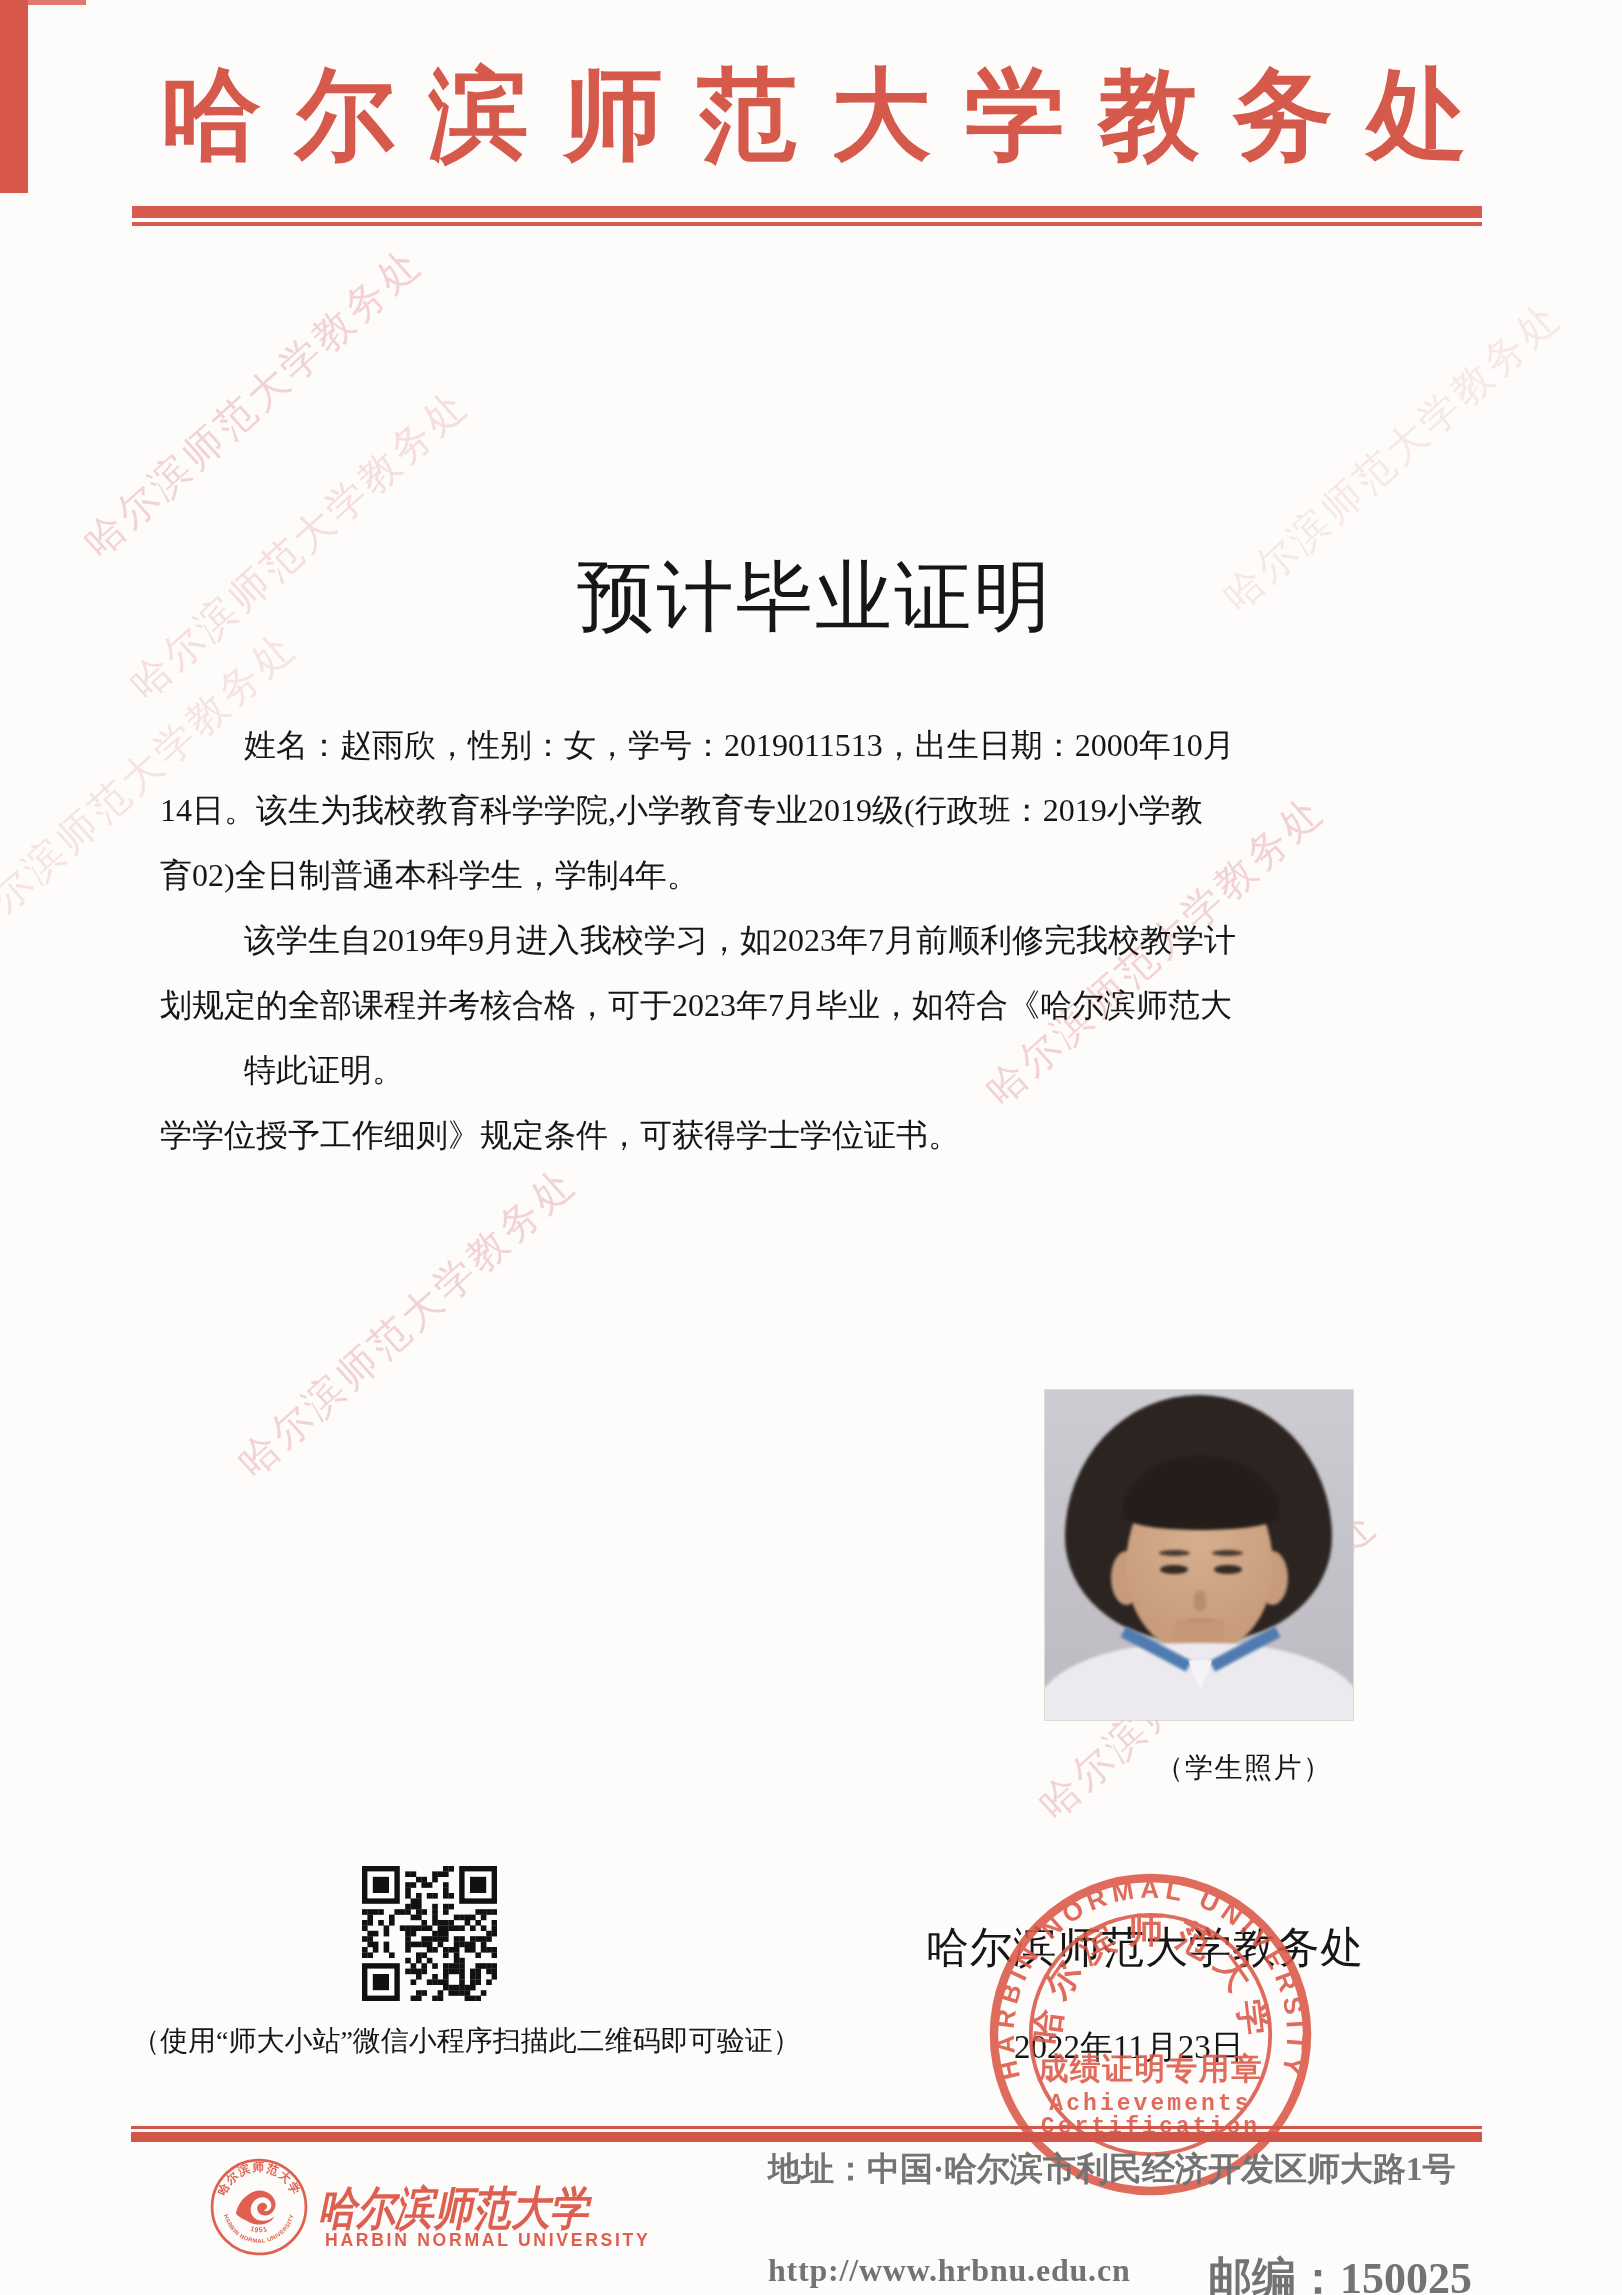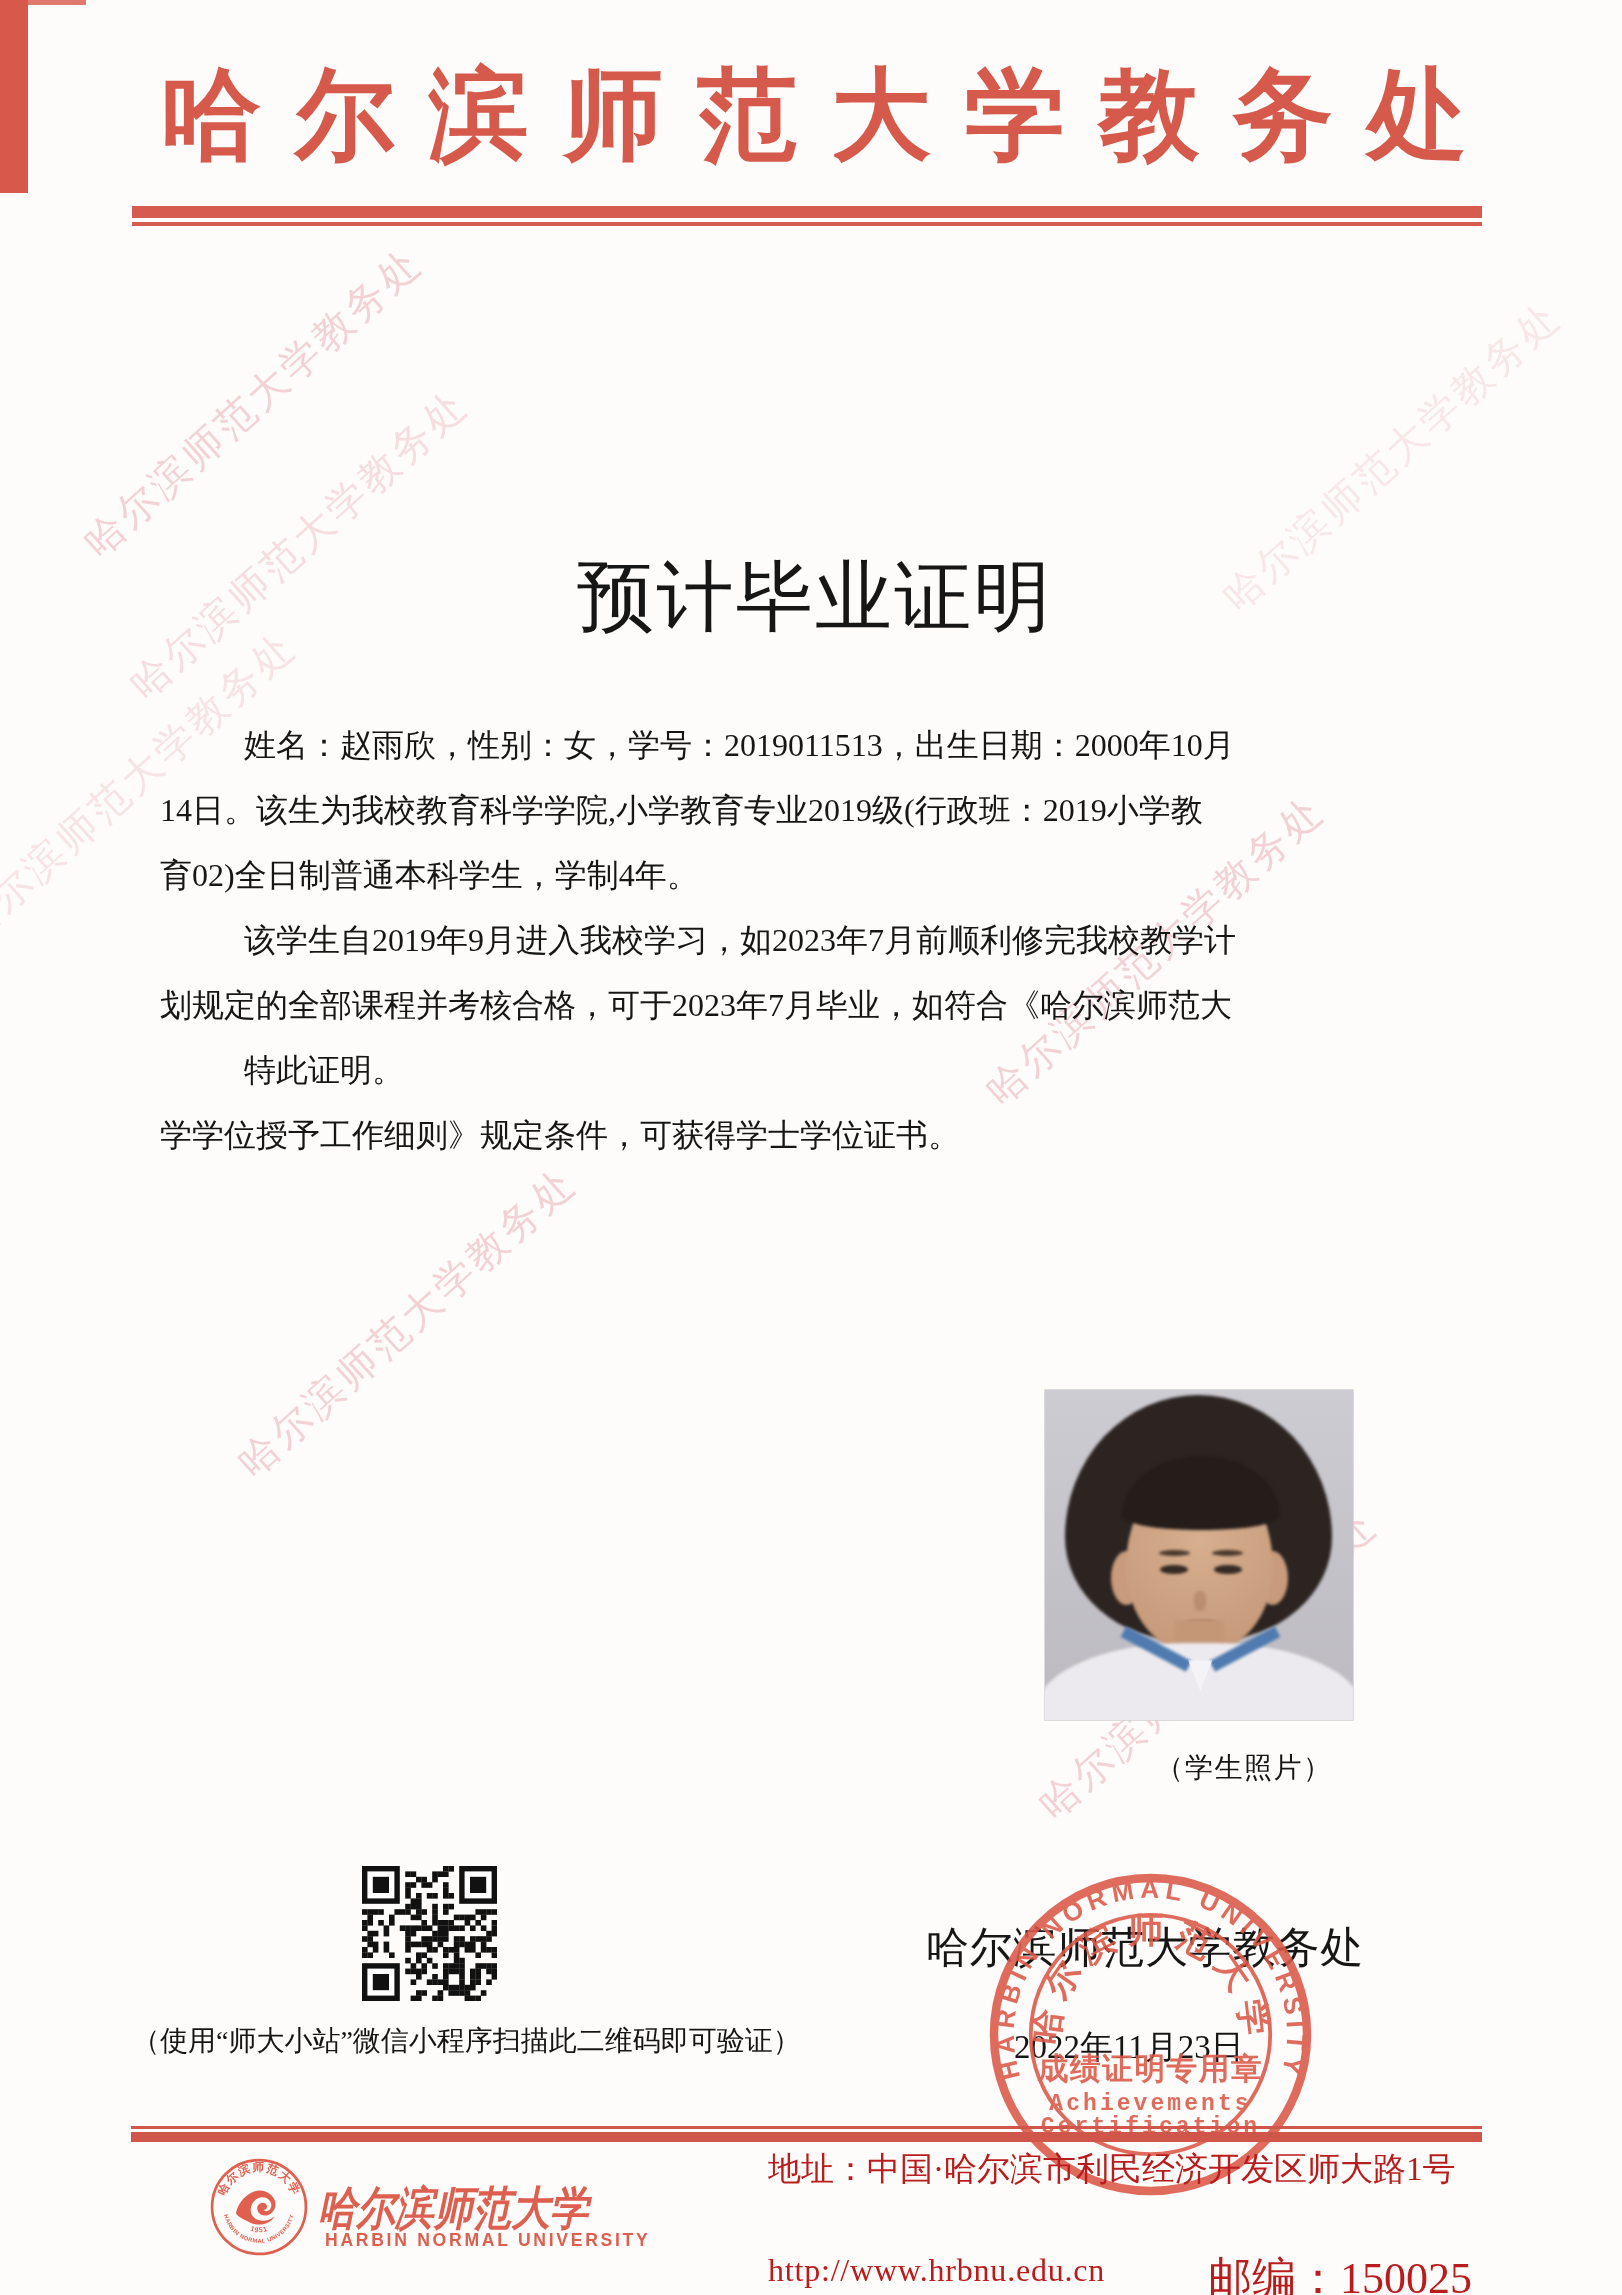--- a/index.html
+++ b/index.html
@@ -68,21 +68,21 @@
   
   #sep-thin {left:131px;top:2126px;width:1351px;height:3.1px;background:#d0564a;}
   #sep-thick{left:131px;top:2132px;width:1351px;height:10px;background:#d0564a;}
   #footer-logo{left:209px;top:2157px;width:100px;height:100px;}
   #footer-cal{
     left:318px;top:2178px;font-size:46px;font-weight:bold;color:#dd5f4f;
     transform:scaleX(0.84);transform-origin:left;letter-spacing:0px;white-space:nowrap;
     font-style:italic;
   }
   #footer-en{left:325px;top:2230px;font-size:17.6px;font-weight:bold;color:#dd5f4f;letter-spacing:2.7px;white-space:nowrap;font-family:"Liberation Sans",sans-serif;}
-  .fright{color:#b91c1c;font-weight:normal;white-space:nowrap;}
+  .fright{color:#737373;font-weight:bold;white-space:nowrap;}
   #f-address{left:768px;top:2147px;font-size:33px;}
   #f-phone{left:768px;top:2203px;font-size:33px;}
   #f-postal{left:1208px;top:2203px;font-size:44px;margin-top:46px;}
   #f-url{left:768px;top:2252px;font-size:32px;letter-spacing:0.8px;}
   .stamp-red{fill:#dc5848;}
 </style>
 </head>
 <body>
 
 <div id="page">

